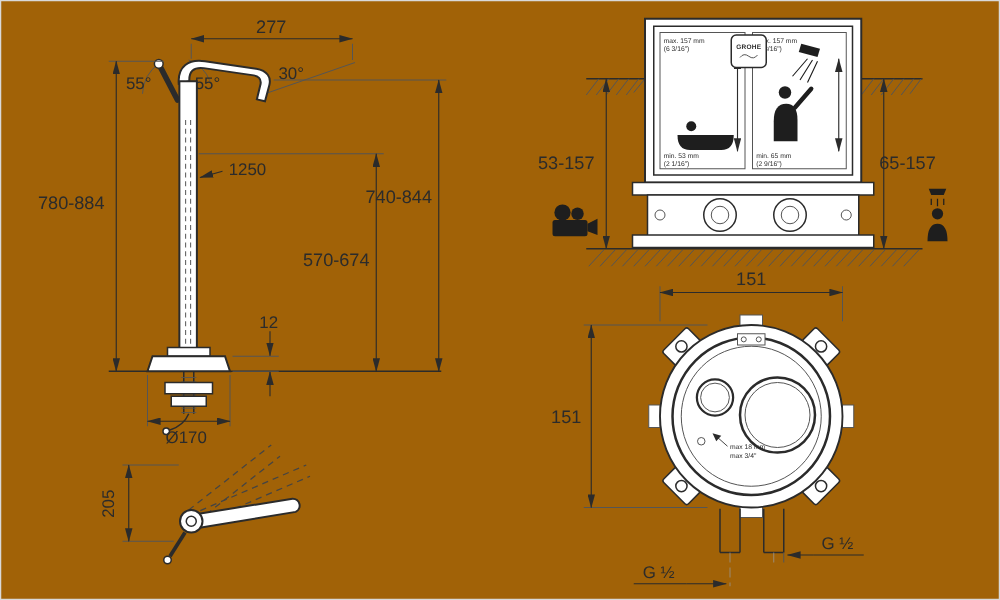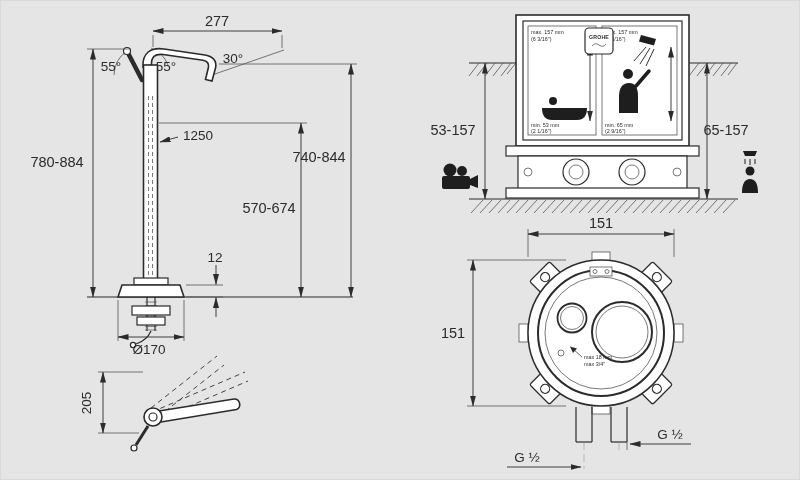--- a/index.html
+++ b/index.html
@@ -1,16 +1,16 @@
 <!DOCTYPE html>
 <html><head>
 <meta charset="utf-8">
 <style>
   html,body{margin:0;padding:0;background:#fff;}
-  .frame{position:relative;width:798px;height:478px;border:1px solid #d9d9d9;background:#e5e5e5;overflow:hidden;
+  .frame{position:relative;width:798px;height:478px;border:1px solid #d9d9d9;background:#a16207;overflow:hidden;
          font-family:"Liberation Sans",sans-serif;}
   svg{display:block;}
   text{fill:#2b2b2b;font-family:"Liberation Sans",sans-serif;}
   .dim{font-size:14.5px;}
   .dim2{font-size:13.5px;}
   .tiny{font-size:5.4px;}
   .logo-t{font-size:5.2px;font-weight:bold;letter-spacing:.2px;}
   .s-main{stroke:#2b2b2b;stroke-width:1.6;fill:none;}
   .s-med{stroke:#2b2b2b;stroke-width:1.2;fill:none;}
   .s-thin{stroke:#555;stroke-width:.8;fill:none;}

